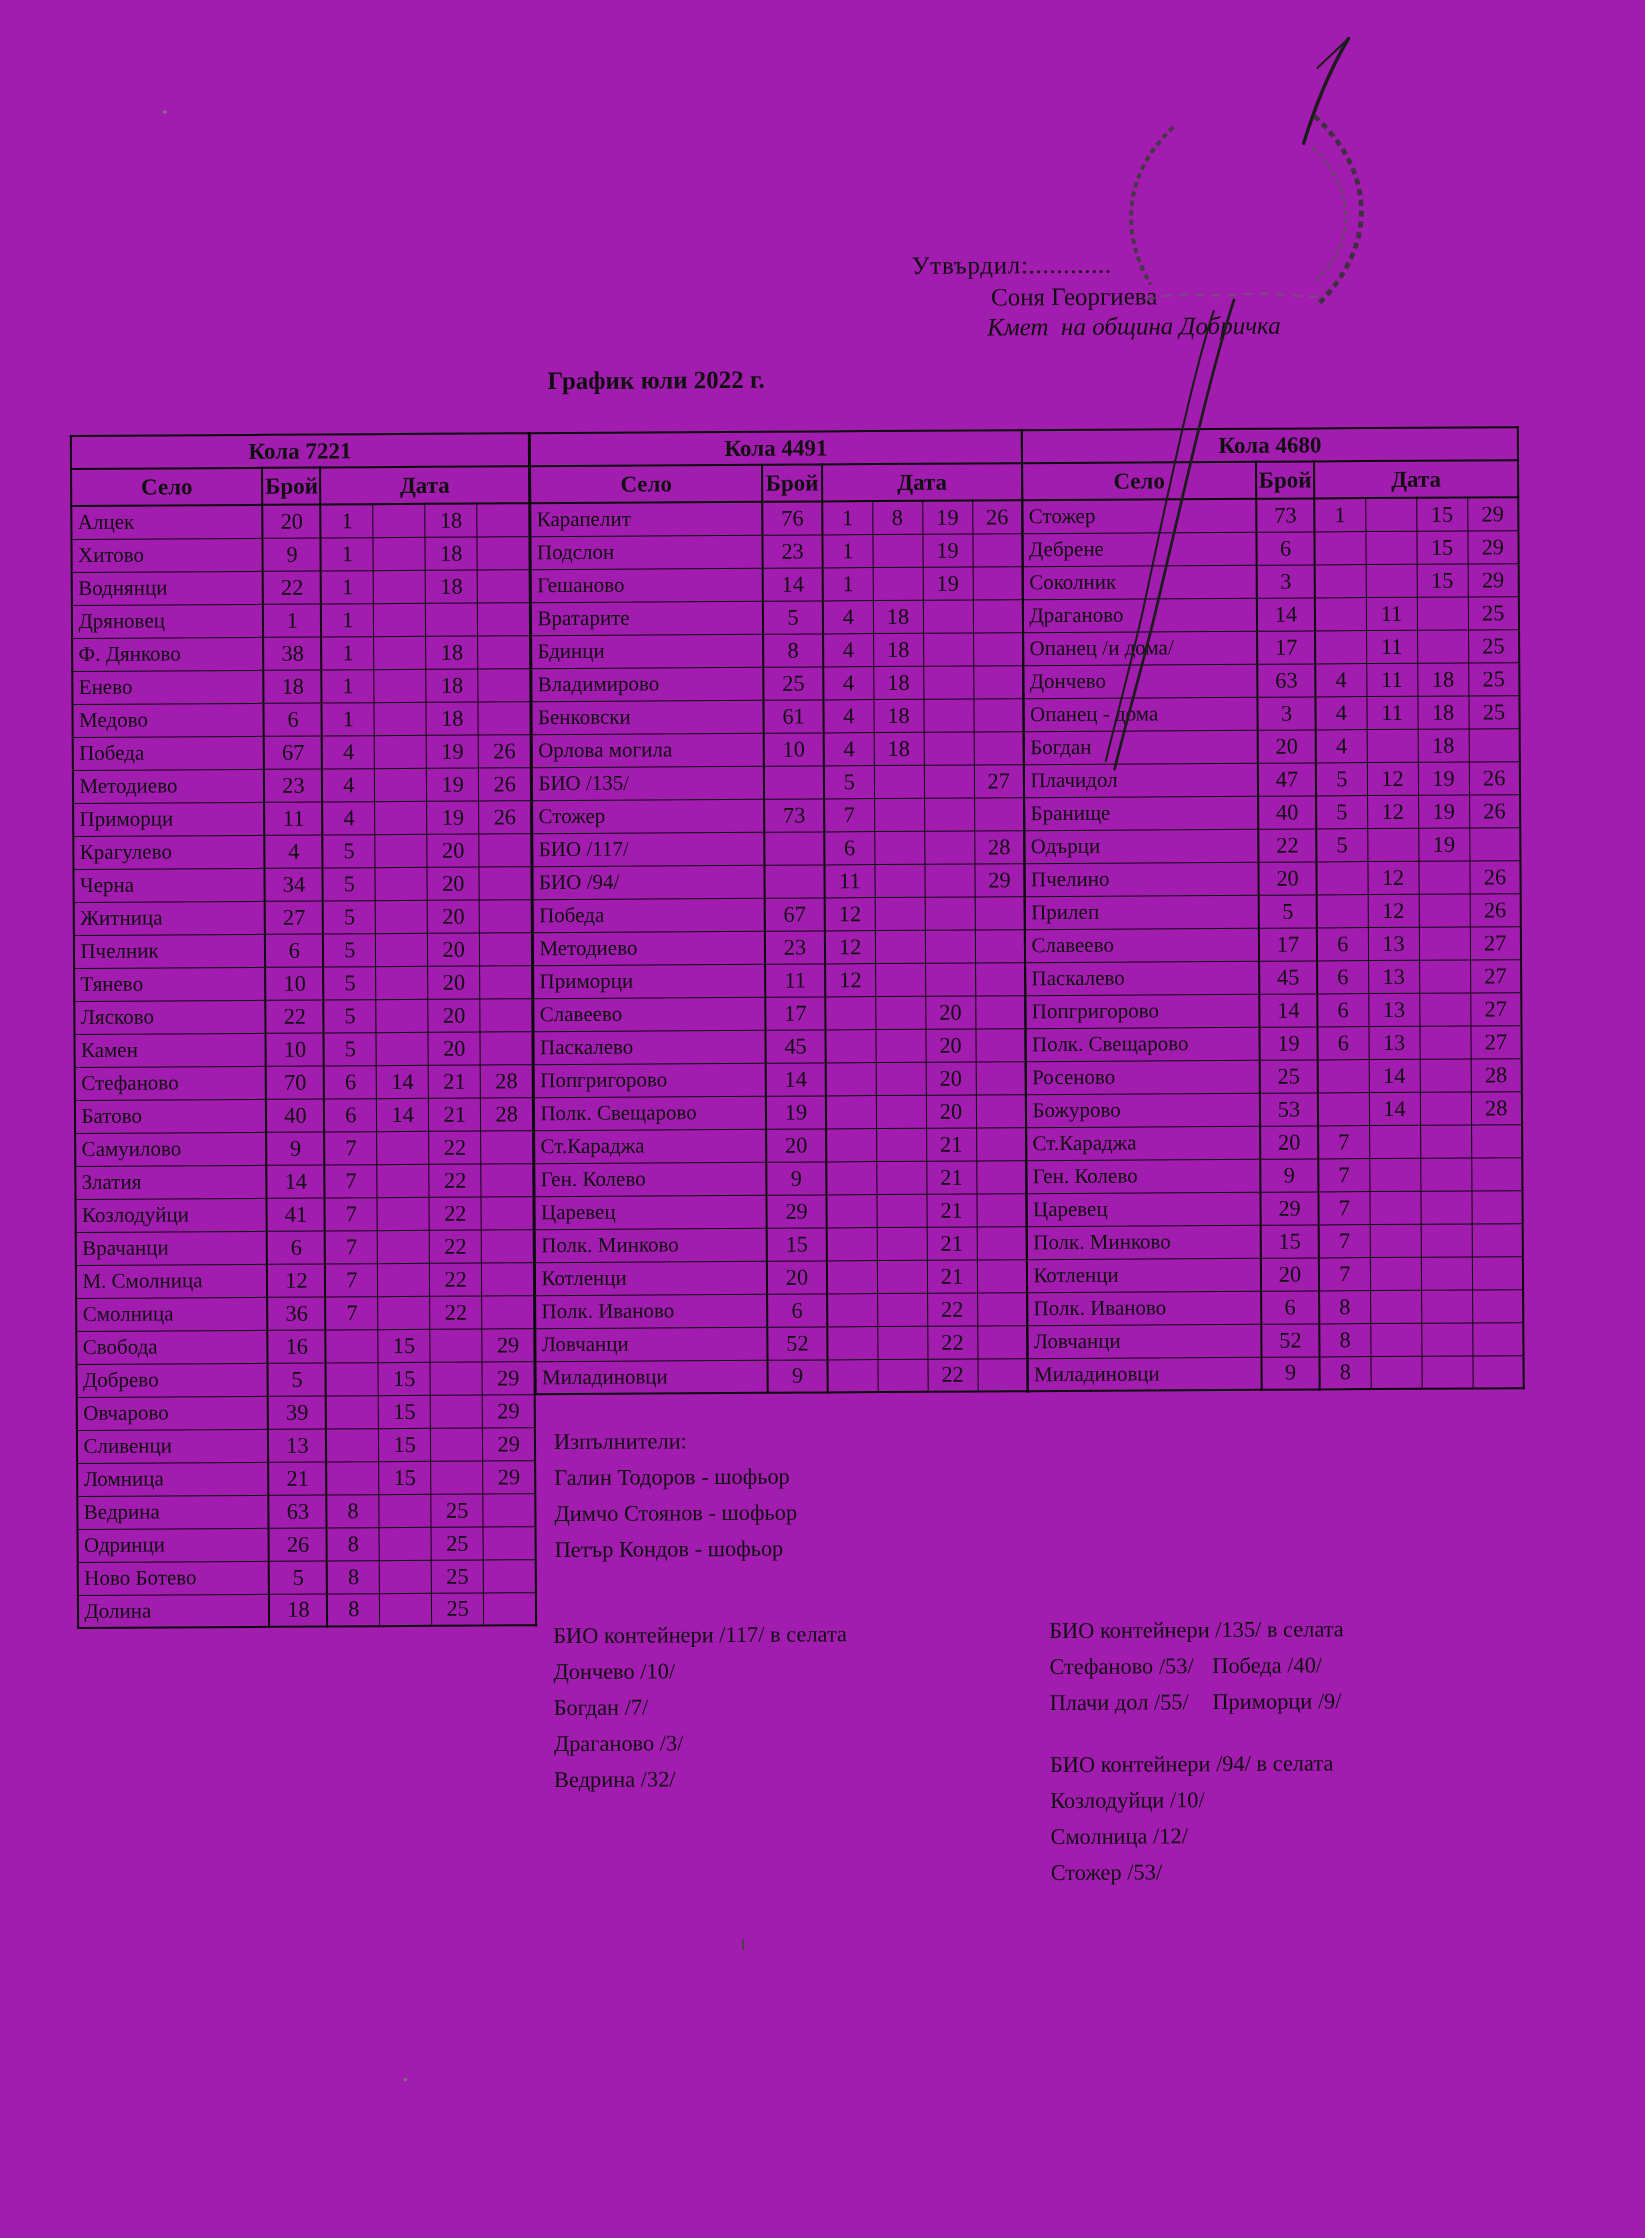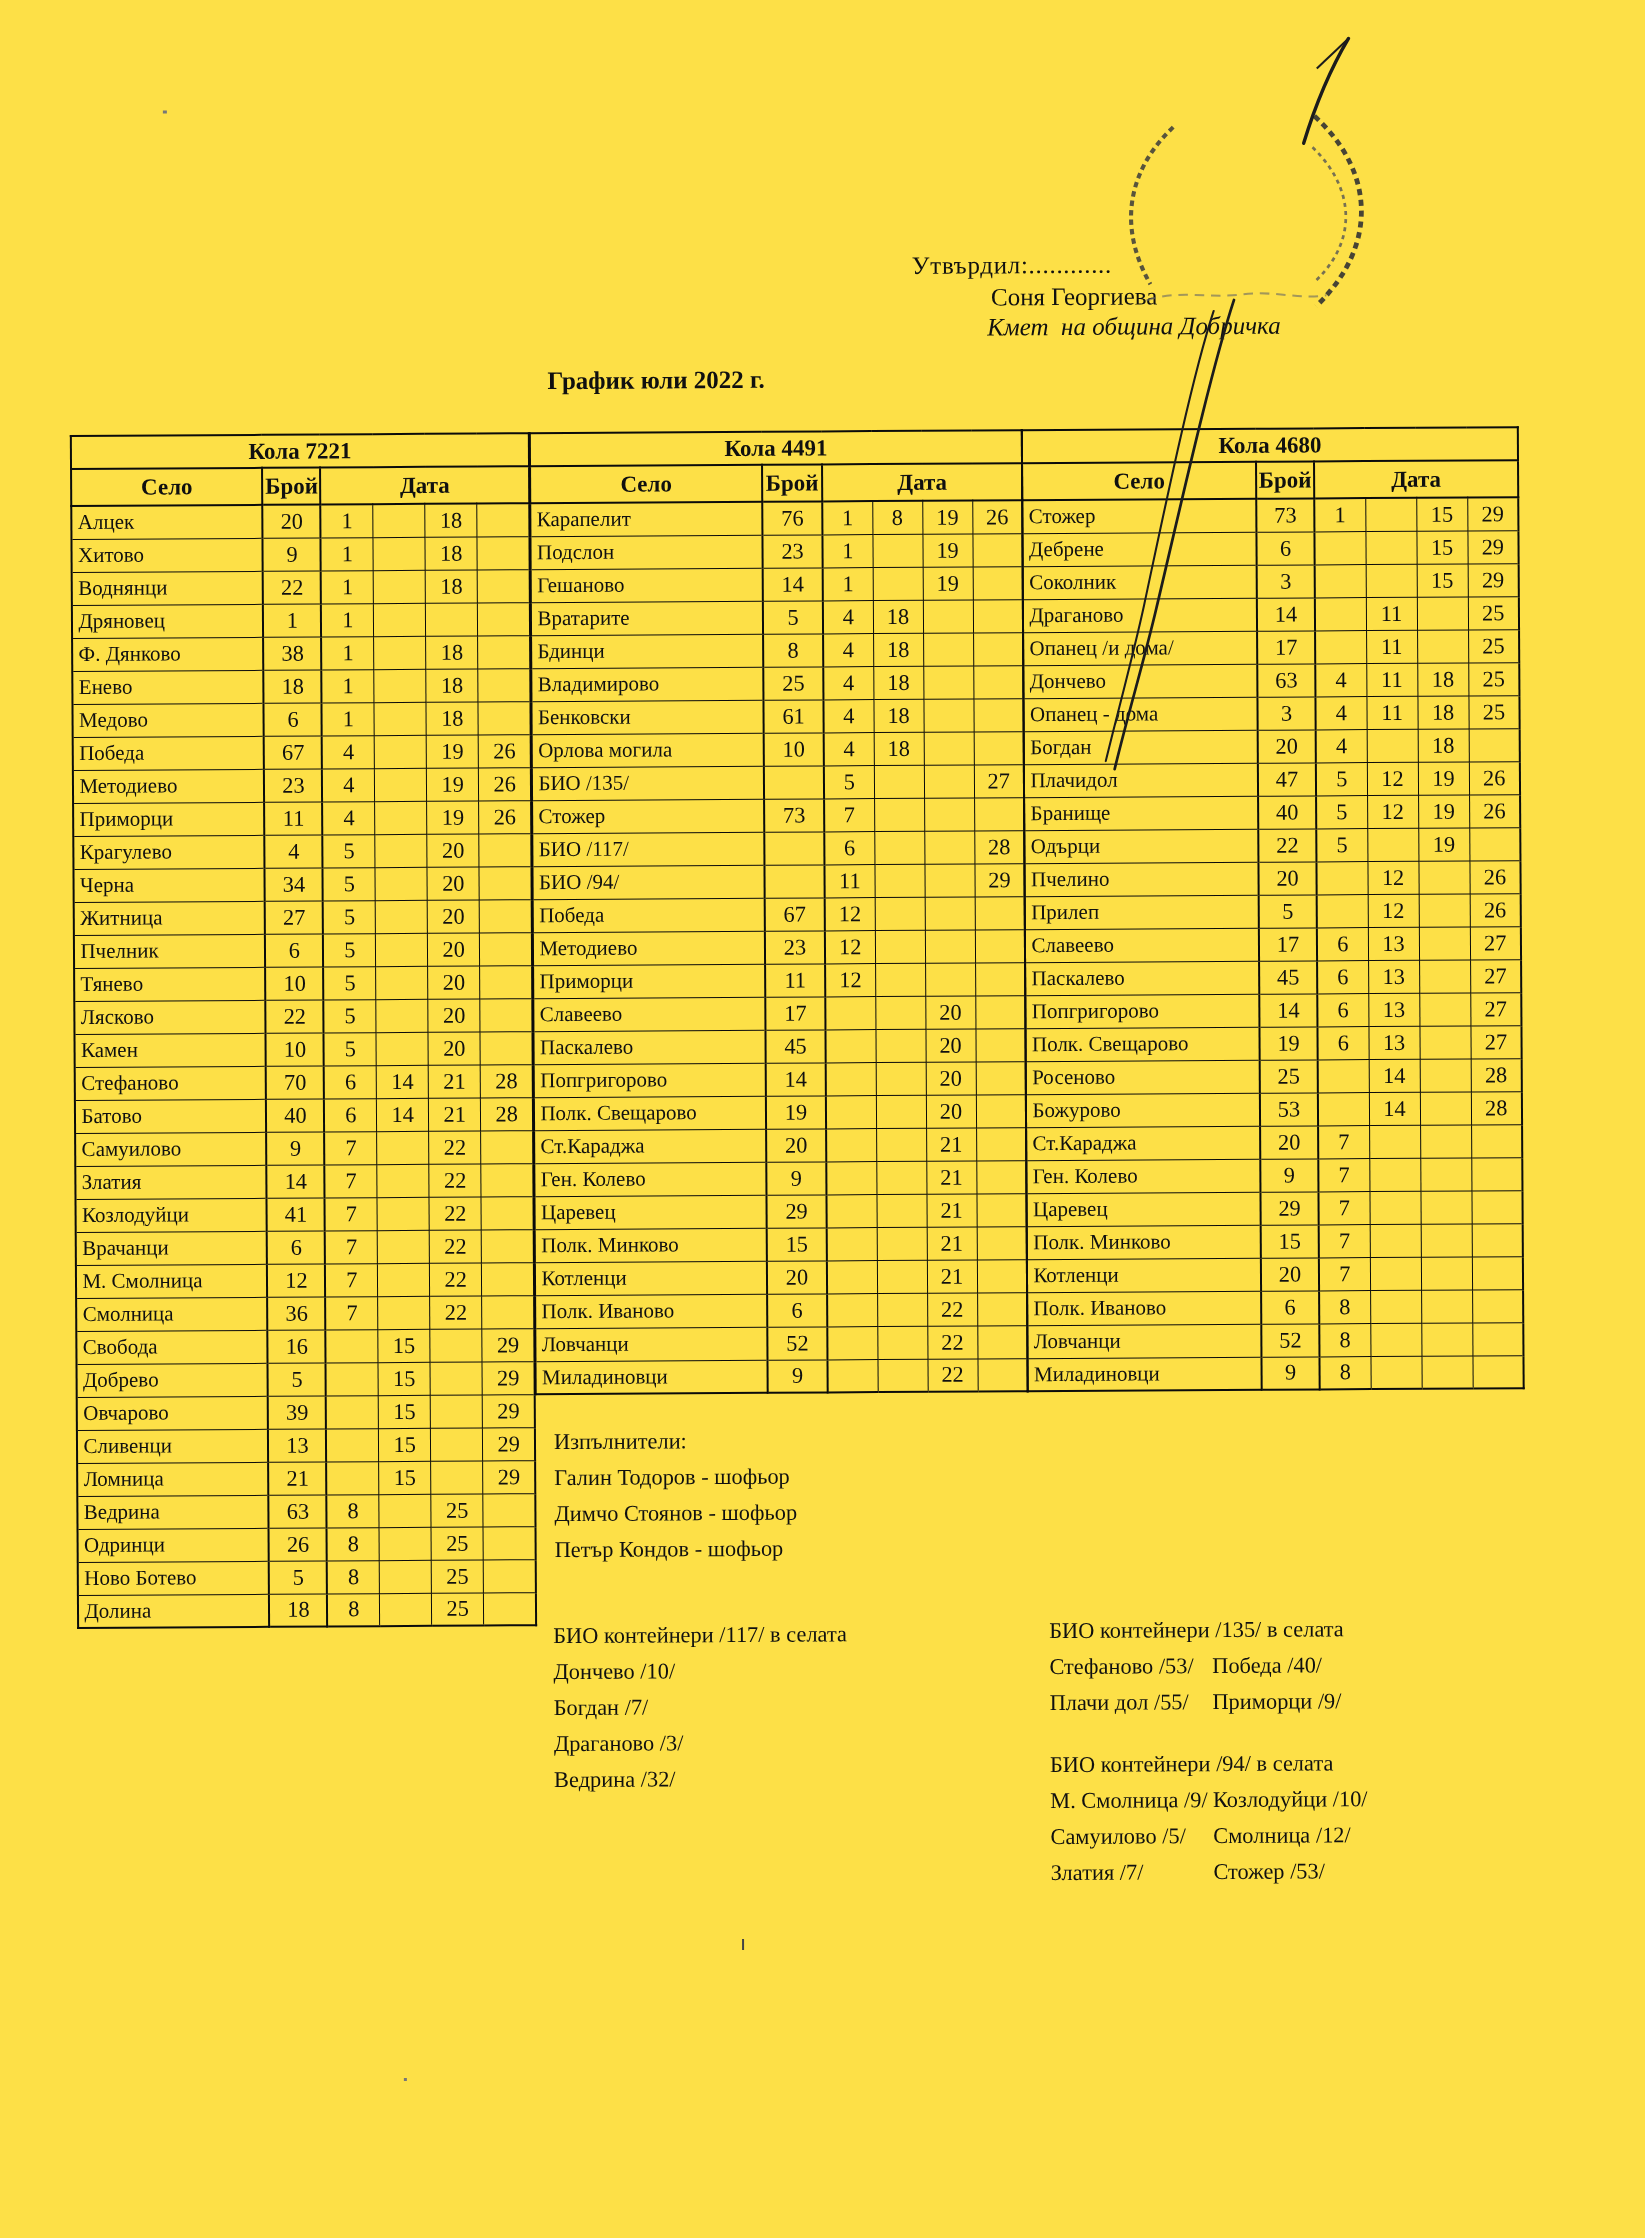--- a/index.html
+++ b/index.html
@@ -1,17 +1,17 @@
 <!DOCTYPE html>
 <html style="font-size:11px"><head>
 <meta charset="utf-8">
 <style>
   html,body{margin:0;padding:0;background:#e8e8e8;}
   .page{
-    position:relative;width:1646px;height:2239px;background:#fde047;overflow:hidden;
+    position:relative;width:1646px;height:2239px;background:#a21caf;overflow:hidden;
     font-family:"Liberation Serif","DejaVu Serif",serif;color:#101010;
   }
   .content{position:absolute;left:0;top:0;width:100%;height:100%;
     transform:rotate(-0.35deg);transform-origin:77px 1609px;}
   
   .approve{position:absolute;left:920px;top:257px;font-size:25px;letter-spacing:0.7px;}
   .name{position:absolute;left:999px;top:289px;font-size:25px;}
   .role{position:absolute;left:995px;top:319px;font-size:25px;font-style:italic;white-space:pre;}
   .doc-title{position:absolute;left:555px;top:370px;font-size:25px;font-weight:bold;}
   
@@ -871,25 +871,20 @@
             <div class="bio-line">Победа /40/</div>
             <div class="bio-line">Приморци /9/</div>
           </div>
       </div>
     </div>
 
     <div id="bio94" class="bio">
       <div class="bio-title">БИО контейнери /94/ в селата</div>
       <div class="bio-cols">
         <div class="bio-col">
-            <div class="bio-line">М. Смолница /9/</div>
-            <div class="bio-line">Самуилово /5/</div>
-            <div class="bio-line">Златия /7/</div>
-          </div>
-        <div class="bio-col">
             <div class="bio-line">Козлодуйци /10/</div>
             <div class="bio-line">Смолница /12/</div>
             <div class="bio-line">Стожер /53/</div>
           </div>
       </div>
     </div>
 
     <svg class="overlay" width="1646" height="2239" viewBox="0 0 2424 3297">
 
       <path d="M 1741,197 C 1672,262 1659,345 1706,428" fill="none" stroke="#3b3b3b" stroke-width="6" stroke-dasharray="8 6" opacity="0.85"></path>

